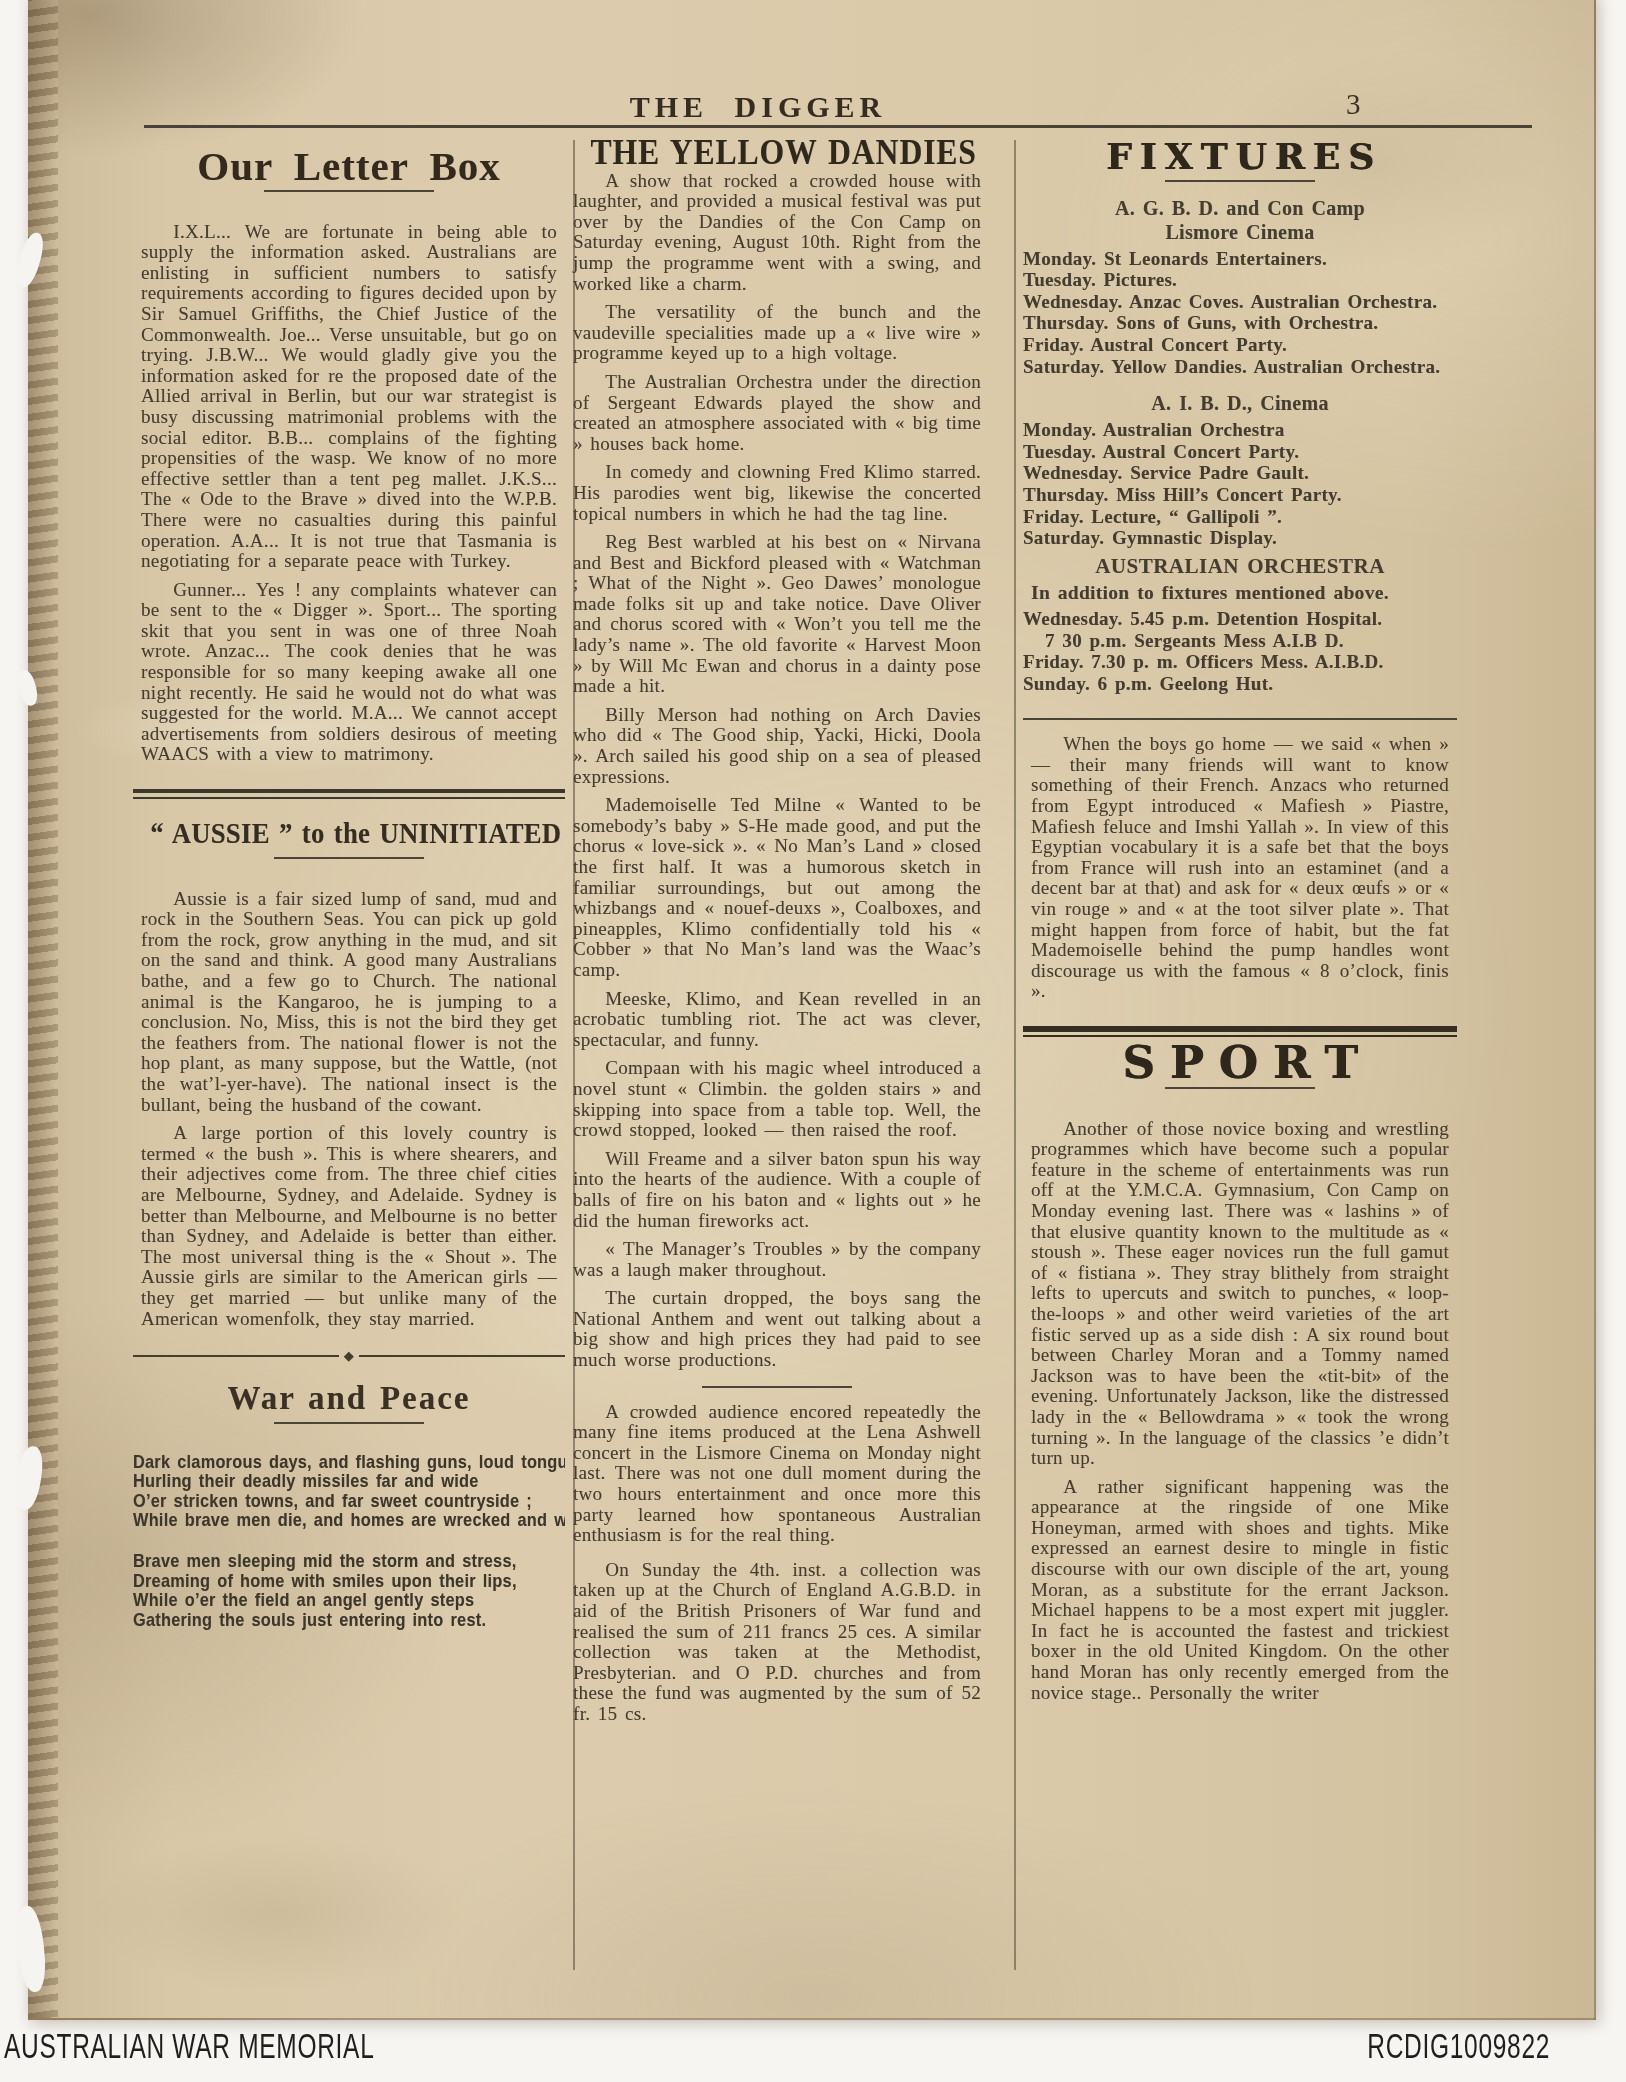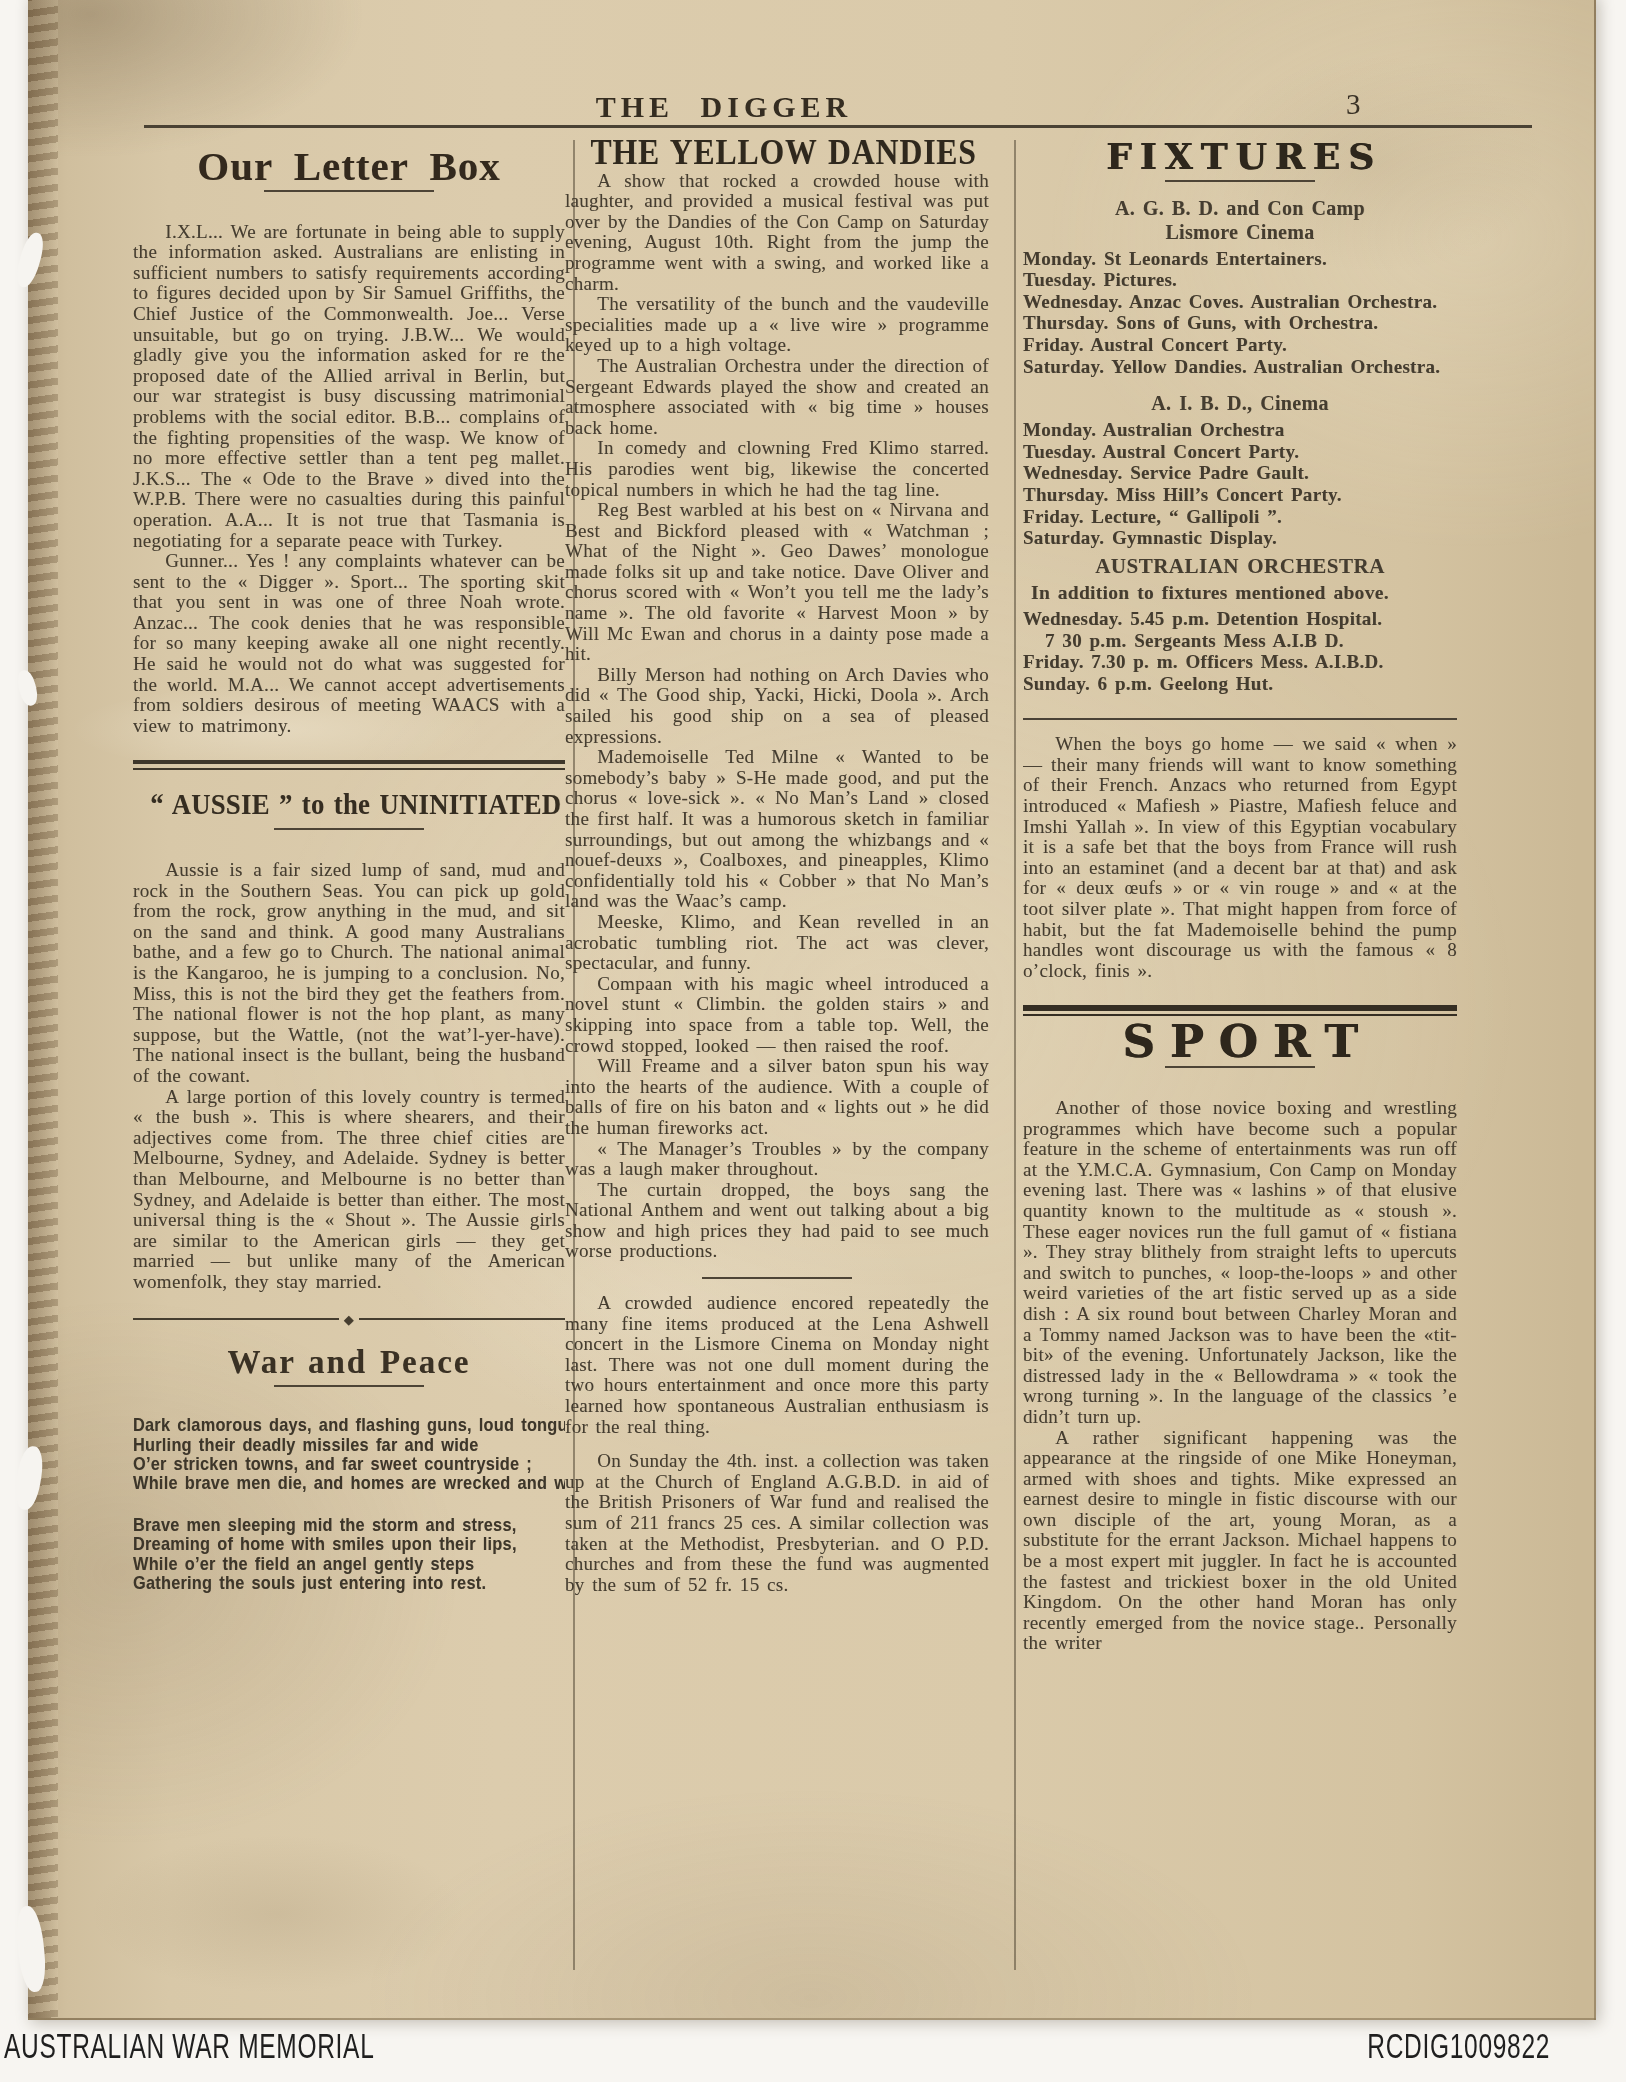--- a/index.html
+++ b/index.html
@@ -35,21 +35,21 @@
   .tear.t3 { left:-11px; top:1452px; width:24px; height:64px; transform:rotate(9deg); }
   .tear.t4 { left:-10px; top:1912px; width:26px; height:86px; transform:rotate(-6deg); }
   .stain { position:absolute; pointer-events:none; }
   .stain.s1 { left:40px;  top:690px;  width:420px; height:90px;  background:radial-gradient(ellipse, rgba(255,250,236,.30), transparent 70%); }
   .stain.s2 { left:380px; top:1180px; width:520px; height:260px; background:radial-gradient(ellipse, rgba(250,244,228,.22), transparent 70%); }
   .stain.s3 { left:1180px; top:60px;  width:340px; height:220px; background:radial-gradient(ellipse, rgba(120,98,64,.10), transparent 70%); }
   .stain.s4 { left:60px;  top:1840px; width:380px; height:160px; background:radial-gradient(ellipse, rgba(114,92,60,.12), transparent 70%); }
 
   
   .mast-title {
-    position:absolute; left:546px; top:96px; width:300px;
+    position:absolute; left:580px; top:96px; width:300px;
     font-size:30px; font-weight:bold; letter-spacing:5px; word-spacing:14px;
     color:#352d21; text-align:center;
   }
   .page-num { position:absolute; left:1318px; top:94px; font-size:29px; color:#3a3226; }
   .head-rule { position:absolute; left:116px; top:131px; width:1388px; height:3px; background:#4a4234; }
 
   
   .vrule { position:absolute; top:146px; width:2px; height:1830px; background:rgba(72,61,44,.5); }
   .vrule.v1 { left:545px; }
   .vrule.v2 { left:986px; }
@@ -58,21 +58,21 @@
   .col {
     position:absolute; top:146px; height:1862px; overflow:hidden;
     color:#453d30; font-size:19px; line-height:20.6px;
     letter-spacing:.3px; word-spacing:2.5px;
     text-shadow:.3px .3px 0 rgba(69,61,48,.28);
   }
   .col1 { left:105px; width:432px; }
   .col2 { left:537px; width:424px; }
   .col3 { left:995px; width:434px; }
 
-  .body-p { margin:0; text-align:justify; text-indent:1.7em; }
+  .body-p { margin:8px; text-align:justify; text-indent:1.7em; }
 
   .shortrule { height:2px; background:#4d4436; margin:13px auto 0; width:170px; }
   .shortrule.w150 { width:150px; }
 
   
   .h-letterbox {
     margin:16px 0 0; font-size:41px; font-weight:bold; letter-spacing:1px; word-spacing:10px;
     text-align:center; color:#33291d;
   }
   .double-rule { margin-top:24px; height:4px; border-top:4px solid #3e372b; border-bottom:2px solid #3e372b; }

